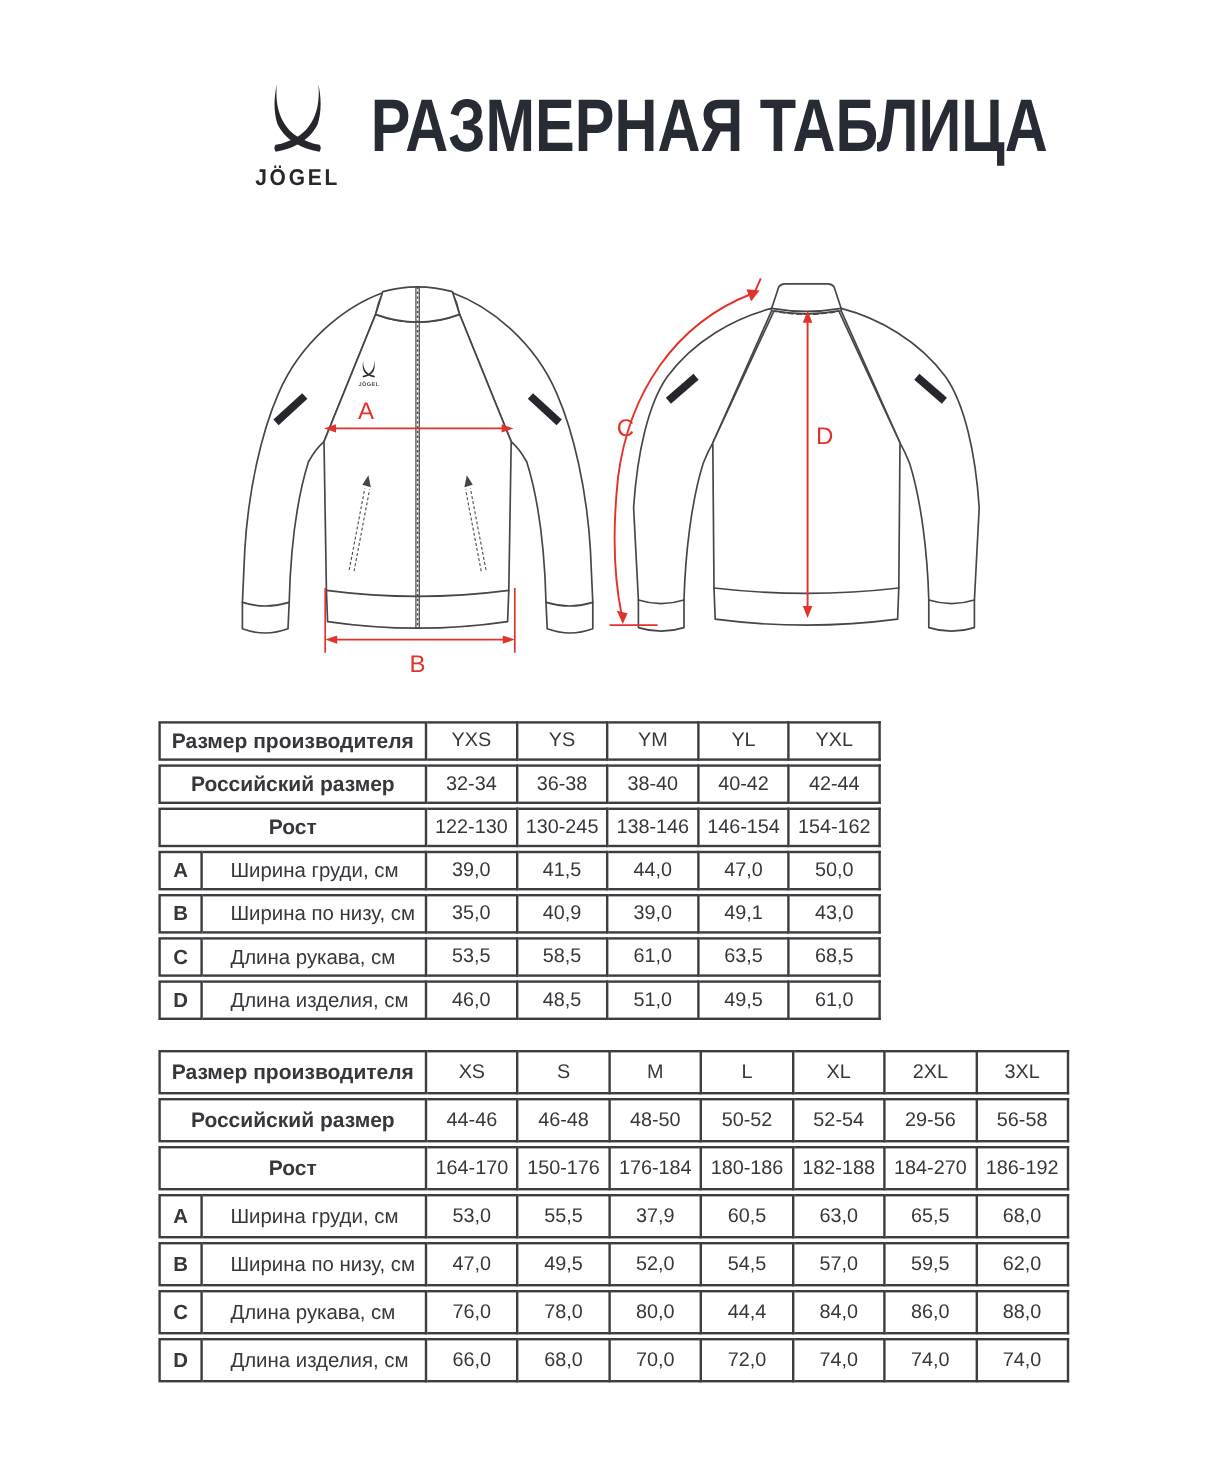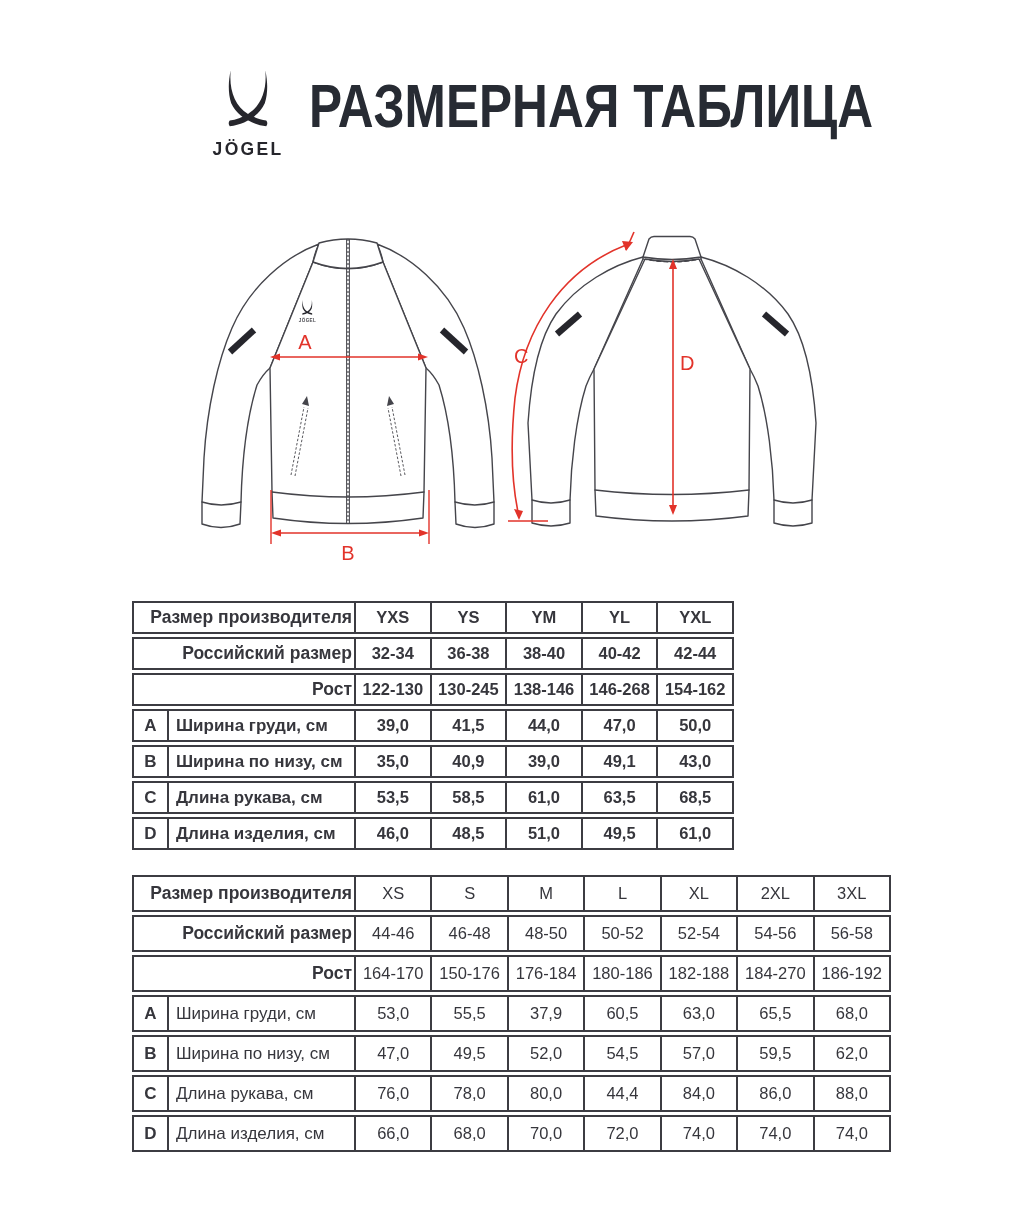--- a/index.html
+++ b/index.html
@@ -23,25 +23,25 @@
   .tbl{position:absolute;left:132px;}
   .tbl-1{top:598px;}
   .tbl-2{top:872px;}
   table{border-collapse:separate;border-spacing:0 3px;table-layout:fixed;}
   .tbl-1 table{width:602px;}
   .tbl-2 table{width:759px;}
   td{box-sizing:border-box;border-top:2px solid #3c3c42;border-bottom:2px solid #3c3c42;
      border-right:2px solid #3c3c42;text-align:center;vertical-align:middle;
      font-size:16.5px;color:#36363c;padding:0 2px;overflow:hidden;white-space:nowrap;}
   td:first-child{border-left:2px solid #3c3c42;}
-  .tbl-1 td{height:33px;font-weight:bold;}
+  .tbl-1 td{height:33px;}
   .tbl-2 td{height:37px;}
-  td.meta-label{font-weight:700;font-size:17.5px;text-align:right;}
+  td.meta-label{font-weight:700;font-size:17.5px;}
   td.letter{font-weight:700;font-size:17px;}
-  td.mlabel{text-align:left;padding-left:7px;font-size:17px;}
+  td.mlabel{text-align:left;padding-left:23px;font-size:17px;}
 </style>
 </head>
 <body>
 
 <div class="page">
 
   <div class="brand">
     <svg class="brand-mark" width="48" height="62" viewBox="0 0 100 120" aria-hidden="true">
       <defs>
         <g id="jogel-mark" fill="#26262c">
@@ -166,21 +166,21 @@
             <td class="val">36-38</td>
             <td class="val">38-40</td>
             <td class="val">40-42</td>
             <td class="val">42-44</td>
           </tr>
           <tr>
             <td class="meta-label" colspan="2">Рост</td>
             <td class="val">122-130</td>
             <td class="val">130-245</td>
             <td class="val">138-146</td>
-            <td class="val">146-268</td>
+            <td class="val">146-154</td>
             <td class="val">154-162</td>
           </tr>
           <tr>
             <td class="letter">A</td>
             <td class="mlabel">Ширина груди, см</td>
             <td class="val">39,0</td>
             <td class="val">41,5</td>
             <td class="val">44,0</td>
             <td class="val">47,0</td>
             <td class="val">50,0</td>
@@ -240,21 +240,21 @@
             <td class="val">2XL</td>
             <td class="val">3XL</td>
           </tr>
           <tr>
             <td class="meta-label" colspan="2">Российский размер</td>
             <td class="val">44-46</td>
             <td class="val">46-48</td>
             <td class="val">48-50</td>
             <td class="val">50-52</td>
             <td class="val">52-54</td>
-            <td class="val">54-56</td>
+            <td class="val">29-56</td>
             <td class="val">56-58</td>
           </tr>
           <tr>
             <td class="meta-label" colspan="2">Рост</td>
             <td class="val">164-170</td>
             <td class="val">150-176</td>
             <td class="val">176-184</td>
             <td class="val">180-186</td>
             <td class="val">182-188</td>
             <td class="val">184-270</td>

